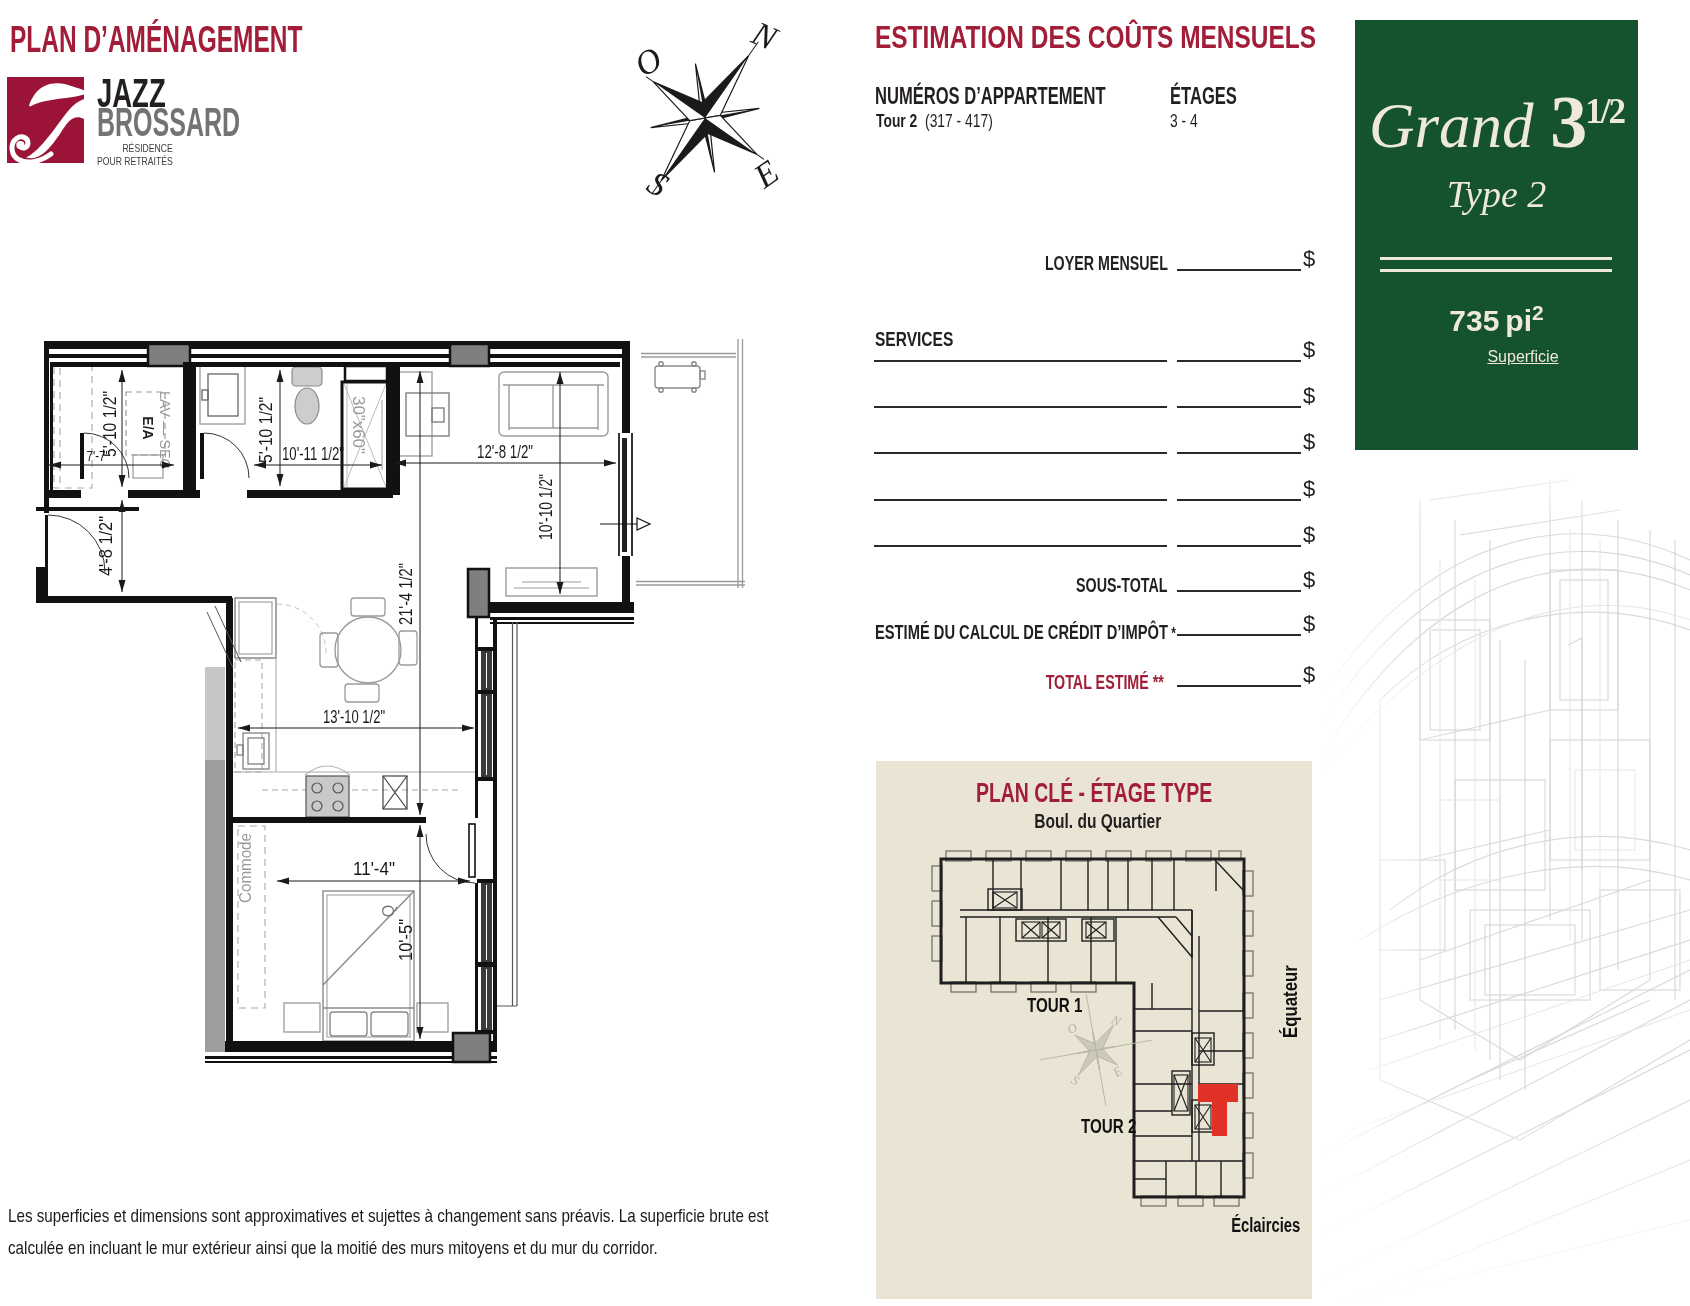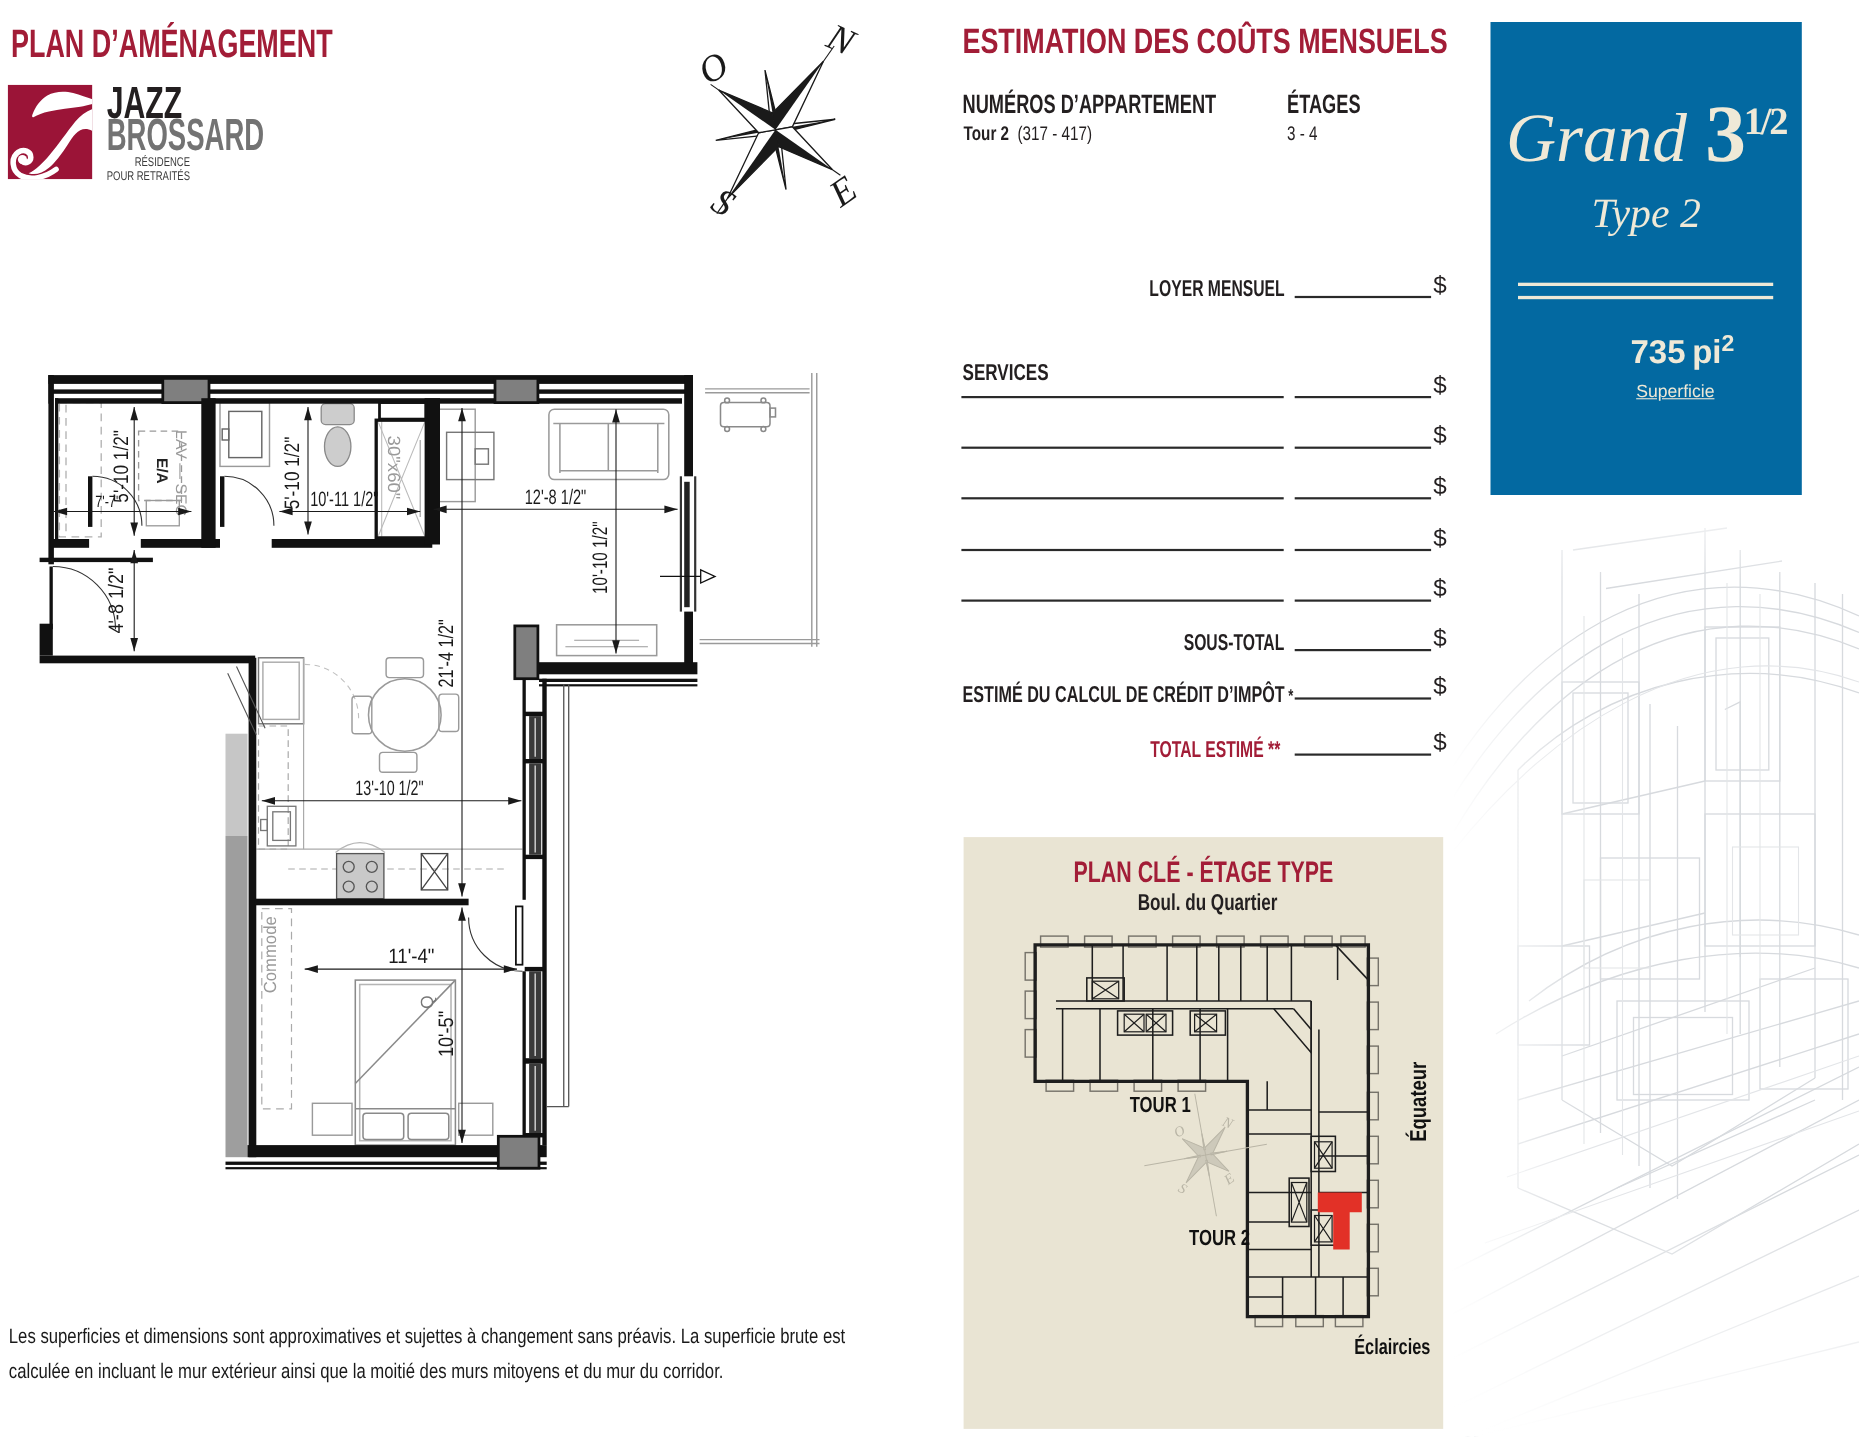--- a/index.html
+++ b/index.html
@@ -196,33 +196,33 @@
 <div class="abs" style="left:1303px;top:567px;font-size:22px;color:#231f20;">$</div>
 
 <div class="abs b" style="left:875px;top:620px;font-size:21px;color:#231f20;"><span class="cx" style="transform:scaleX(.70);">ESTIMÉ DU CALCUL DE CRÉDIT D’IMPÔT<span style="font-size:17px;">&nbsp;*</span></span></div>
 <div class="abs" style="left:1177px;top:634px;width:124px;border-top:2px solid #2a2a2a;"></div>
 <div class="abs" style="left:1303px;top:611px;font-size:22px;color:#231f20;">$</div>
 
 <div class="abs b red" style="right:526px;top:670px;font-size:21px;"><span class="cxr" style="transform:scaleX(.68);">TOTAL ESTIMÉ&nbsp;**</span></div>
 <div class="abs" style="left:1177px;top:685px;width:124px;border-top:2px solid #2a2a2a;"></div>
 <div class="abs" style="left:1303px;top:662px;font-size:22px;color:#231f20;">$</div>
 
-<div class="abs" style="left:1355px;top:20px;width:283px;height:430px;background:#0369a1;color:#efe9d7;">
+<div class="abs" style="left:1355px;top:20px;width:283px;height:430px;background:#14532d;color:#efe9d7;">
 
   <div class="abs" style="left:0;top:60px;width:283px;text-align:center;font-family:'Liberation Serif',serif;">
     <span style="font-style:italic;font-size:63px;">Grand </span>
     <span style="font-size:74px;font-weight:bold;letter-spacing:-2px;">3</span><span style="font-size:35px;font-weight:bold;position:relative;top:-24px;letter-spacing:-2px;">1/2</span>
   </div>
 
   <div class="abs" style="left:0;top:152px;width:283px;text-align:center;font-family:'Liberation Serif',serif;font-style:italic;font-size:38px;">Type 2</div>
 
   <div class="abs" style="left:25px;top:237px;width:232px;height:3px;background:#efe9d7;"></div>
   <div class="abs" style="left:25px;top:249px;width:232px;height:3px;background:#efe9d7;"></div>
 
-  <div class="abs b" style="left:0;top:284px;width:283px;text-align:center;font-size:30px;margin-left:33px;"><span>735 pi<span style="font-size:21px;position:relative;top:-11px;">2</span></span></div>
+  <div class="abs b" style="left:0;top:284px;width:283px;text-align:center;font-size:30px;"><span>735 pi<span style="font-size:21px;position:relative;top:-11px;">2</span></span></div>
 
   <div class="abs" style="left:0;top:328px;width:336px;text-align:center;font-size:16px;text-decoration:underline;">Superficie</div>
 </div>
 
 <div class="abs" style="left:876px;top:761px;width:436px;height:538px;background:#e9e4d3;">
 
   <div class="abs red b" style="left:0;top:17px;width:436px;text-align:center;font-size:27px;"><span class="cx" style="transform:scaleX(.72);transform-origin:50% 50%;">PLAN CLÉ - ÉTAGE TYPE</span></div>
 
   <div class="abs b" style="left:0;top:48px;width:443px;text-align:center;font-size:21px;color:#231f20;"><span class="cx" style="transform:scaleX(.74);transform-origin:50% 50%;">Boul. du Quartier</span></div>
 

